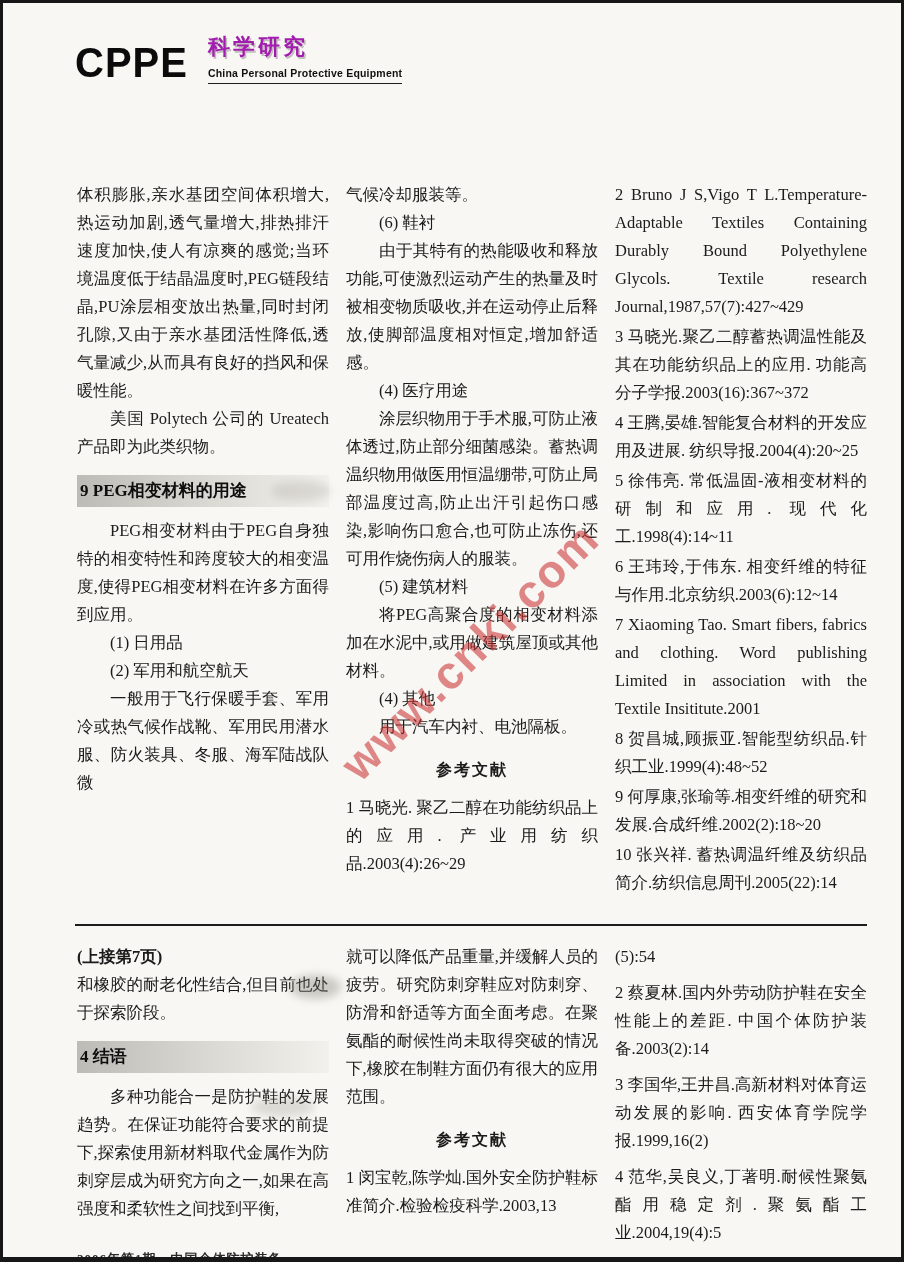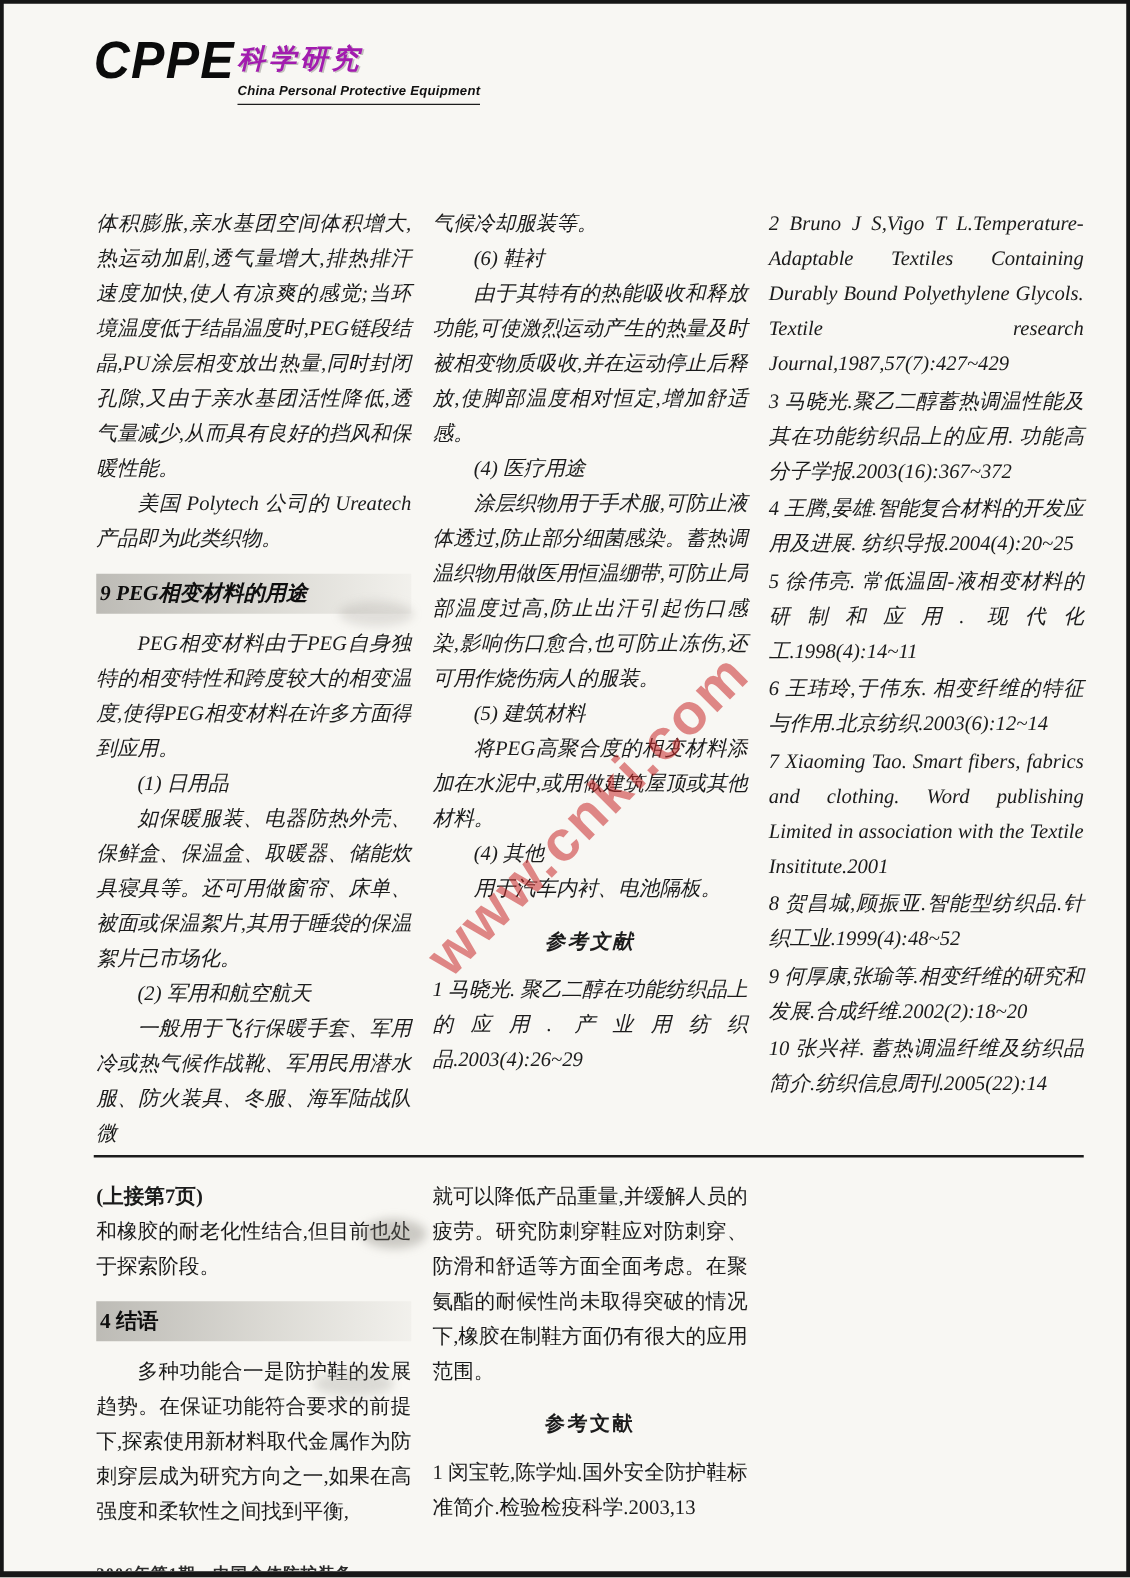--- a/index.html
+++ b/index.html
@@ -9,40 +9,40 @@
     position:relative; width:904px; height:1262px;
     background:#f8f7f3;
     border:3px solid #171717;
     border-bottom-width:5px;
     overflow:hidden;
     font-family:"Liberation Serif","DejaVu Serif",serif;
     color:#1b1b1b;
   }
 
   
-  .header { position:absolute; left:72px; top:24px; display:flex; gap:2px; align-items:flex-start;font-style:italic; }
+  .header { position:absolute; left:72px; top:24px; display:flex; gap:20px; align-items:flex-end; }
   .logo {
     font-family:"Liberation Sans","DejaVu Sans",sans-serif;
     font-weight:900; font-size:40px; line-height:44px; letter-spacing:1px; color:#0b0b0b;
     transform:scaleY(1.05);
   }
   .header-right { padding-top:5px; }
   .title-cn {
     font-size:22px; font-weight:bold; color:#a21caf; letter-spacing:3px;
     text-shadow:1.5px 1.5px 0 rgba(150,148,142,0.55);
   }
   .subtitle {
     font-family:"Liberation Sans","DejaVu Sans",sans-serif;
     font-size:10.5px; font-weight:bold; color:#101010; margin-top:5px;
     padding-bottom:4px; border-bottom:1.5px solid #1d1d1d; letter-spacing:0.2px;
     white-space:nowrap;
   }
 
   
-  .top-section    { position:absolute; left:74px; top:162px; width:790px; height:748px;font-style:italic; }
+  .top-section    { position:absolute; left:74px; top:178px; width:790px; height:748px; }
   .bottom-section { position:absolute; left:74px; top:940px; width:790px; height:300px; }
   .col  { position:absolute; top:0; width:252px; }
   .col1 { left:0; } .col2 { left:269px; } .col3 { left:538px; }
   .divider { position:absolute; left:72px; top:921px; width:792px; height:2px; background:#1c1c1c; }
 
   
   .para, .ref-item {
     font-size:16.5px; line-height:28px; text-align:justify; color:#1b1b1b;
   }
   .para.indent { text-indent:33px; }
@@ -93,21 +93,20 @@
   </header>
 
   <main>
     <section class="top-section">
       <div class="col col1">
           <div class="para">体积膨胀,亲水基团空间体积增大,热运动加剧,透气量增大,排热排汗速度加快,使人有凉爽的感觉;当环境温度低于结晶温度时,PEG链段结晶,PU涂层相变放出热量,同时封闭孔隙,又由于亲水基团活性降低,透气量减少,从而具有良好的挡风和保暖性能。</div>
           <div class="para indent">美国 Polytech 公司的 Ureatech 产品即为此类织物。</div>
           <div class="sec-heading">9 PEG相变材料的用途</div>
           <div class="para indent">PEG相变材料由于PEG自身独特的相变特性和跨度较大的相变温度,使得PEG相变材料在许多方面得到应用。</div>
           <div class="para indent">(1) 日用品</div>
-          <div class="para indent">如保暖服装、电器防热外壳、保鲜盒、保温盒、取暖器、储能炊具寝具等。还可用做窗帘、床单、被面或保温絮片,其用于睡袋的保温絮片已市场化。</div>
           <div class="para indent">(2) 军用和航空航天</div>
           <div class="para indent">一般用于飞行保暖手套、军用冷或热气候作战靴、军用民用潜水服、防火装具、冬服、海军陆战队微</div>
         </div>
       <div class="col col2">
           <div class="para">气候冷却服装等。</div>
           <div class="para indent">(6) 鞋衬</div>
           <div class="para indent">由于其特有的热能吸收和释放功能,可使激烈运动产生的热量及时被相变物质吸收,并在运动停止后释放,使脚部温度相对恒定,增加舒适感。</div>
           <div class="para indent">(4) 医疗用途</div>
           <div class="para indent">涂层织物用于手术服,可防止液体透过,防止部分细菌感染。蓄热调温织物用做医用恒温绷带,可防止局部温度过高,防止出汗引起伤口感染,影响伤口愈合,也可防止冻伤,还可用作烧伤病人的服装。</div>
           <div class="para indent">(5) 建筑材料</div>
@@ -137,20 +136,26 @@
           <div class="para bold">(上接第7页)</div>
           <div class="para">和橡胶的耐老化性结合,但目前也处于探索阶段。</div>
           <div class="sec-heading">4 结语</div>
           <div class="para indent">多种功能合一是防护鞋的发展趋势。在保证功能符合要求的前提下,探索使用新材料取代金属作为防刺穿层成为研究方向之一,如果在高强度和柔软性之间找到平衡,</div>
         </div>
       <div class="col col2">
           <div class="para">就可以降低产品重量,并缓解人员的疲劳。研究防刺穿鞋应对防刺穿、防滑和舒适等方面全面考虑。在聚氨酯的耐候性尚未取得突破的情况下,橡胶在制鞋方面仍有很大的应用范围。</div>
           <div class="ref-heading">参考文献</div>
           <div class="ref-item">1 闵宝乾,陈学灿.国外安全防护鞋标准简介.检验检疫科学.2003,13</div>
         </div>
+      <div class="col col3">
+          <div class="para">(5):54</div>
+          <div class="ref-item">2 蔡夏林.国内外劳动防护鞋在安全性能上的差距. 中国个体防护装备.2003(2):14</div>
+          <div class="ref-item">3 李国华,王井昌.高新材料对体育运动发展的影响. 西安体育学院学报.1999,16(2)</div>
+          <div class="ref-item">4 范华,吴良义,丁著明.耐候性聚氨酯用稳定剂.聚氨酯工业.2004,19(4):5</div>
+        </div>
     </section>
   </main>
 
   <div class="watermark">www.cnki.com</div>
 
   <div class="smudge s1"></div>
   <div class="smudge s2"></div>
   <div class="smudge s3"></div>
 
   <footer class="footer">2006年第1期—中国个体防护装备</footer>

